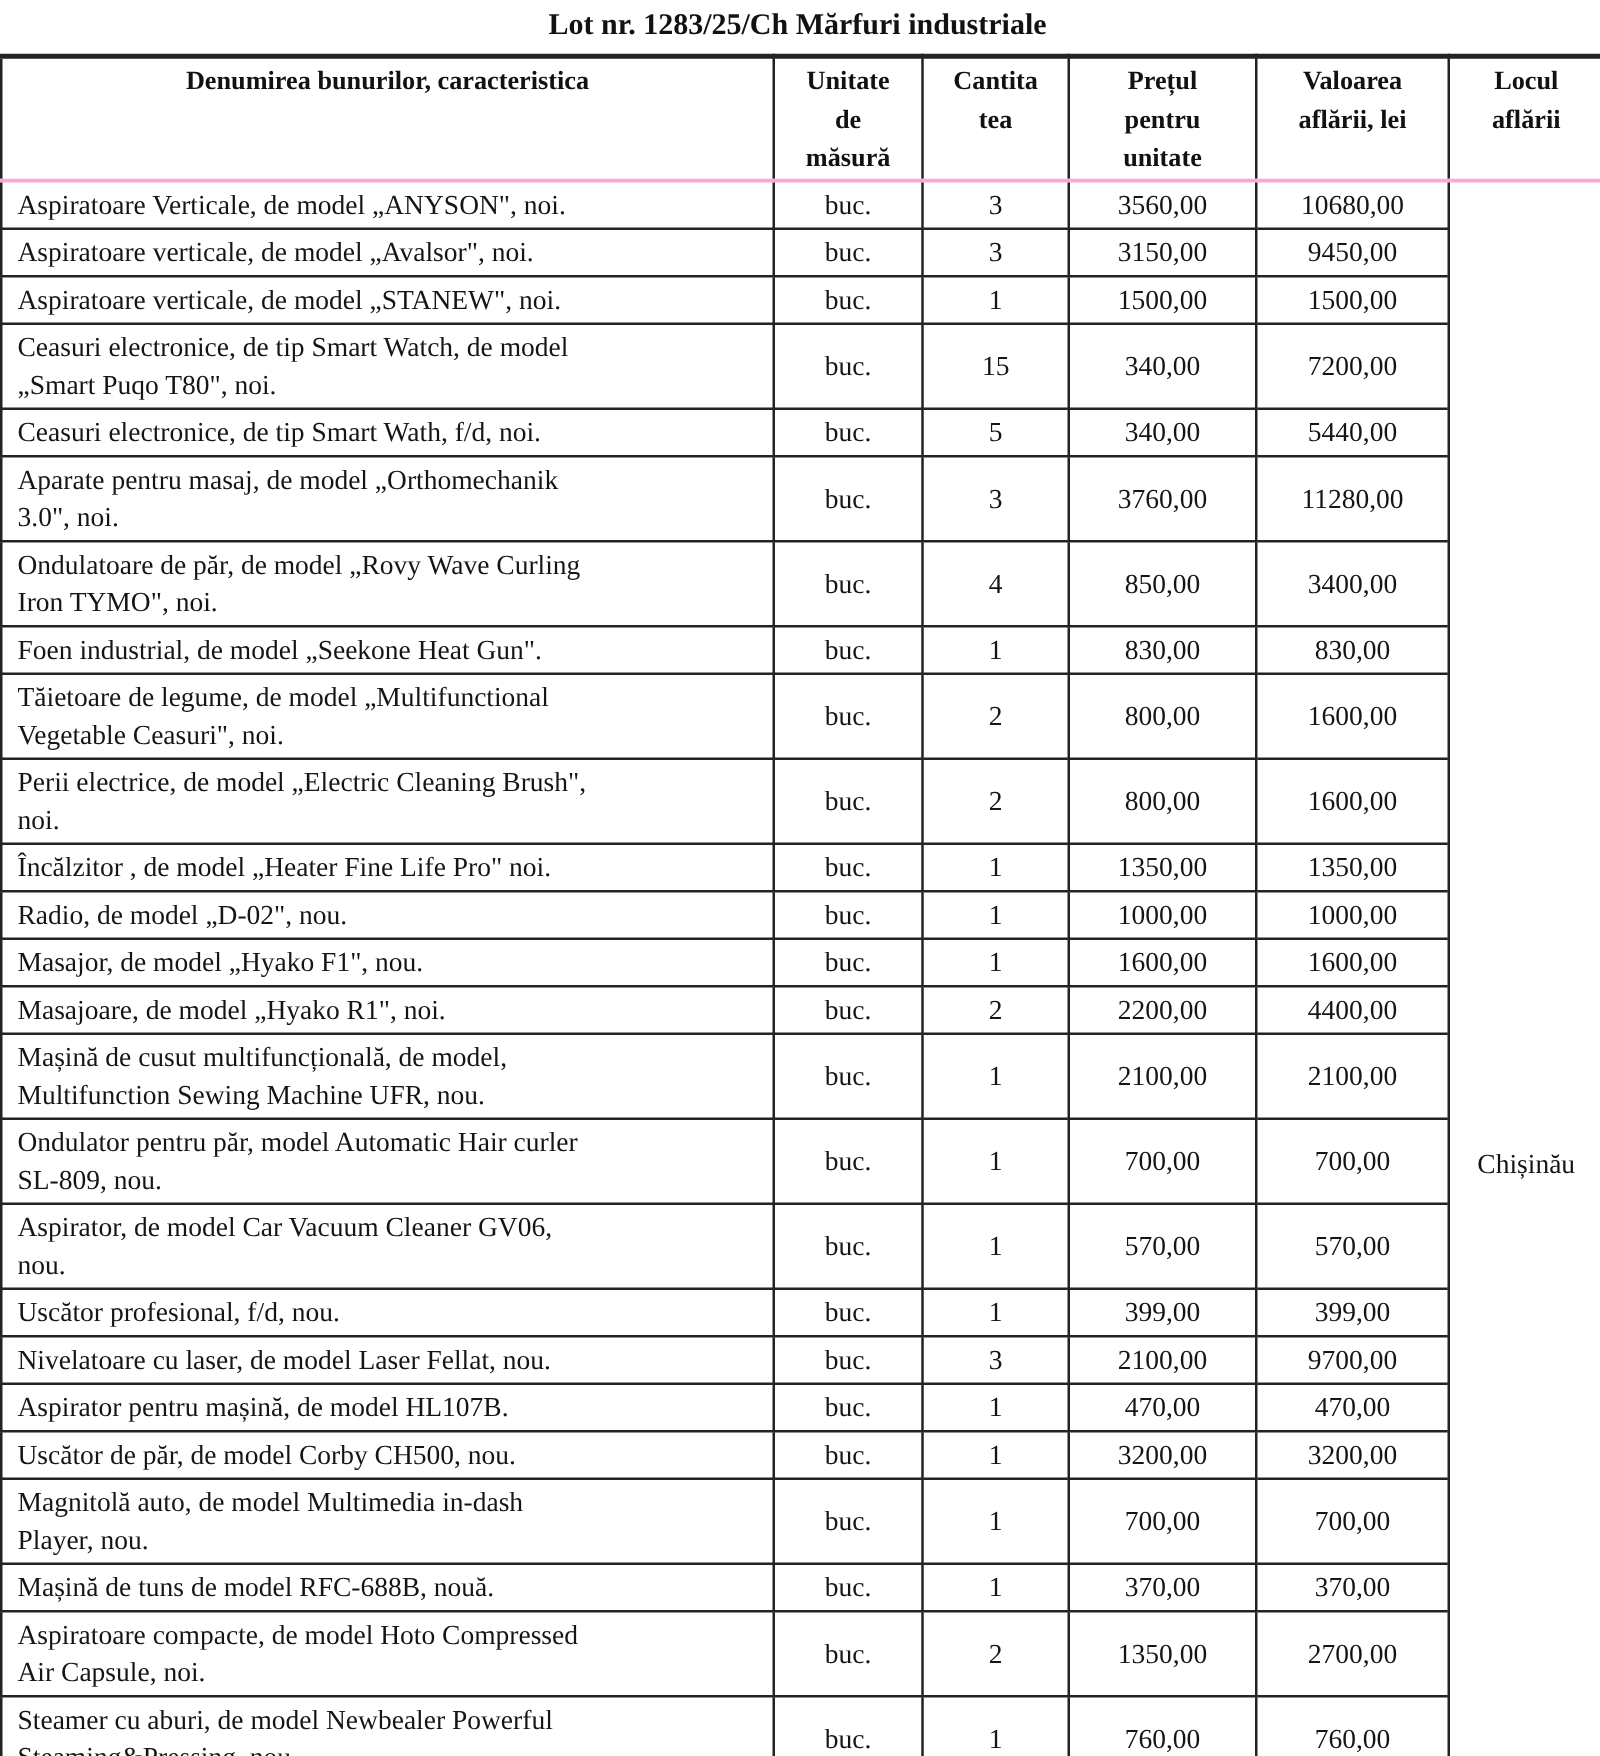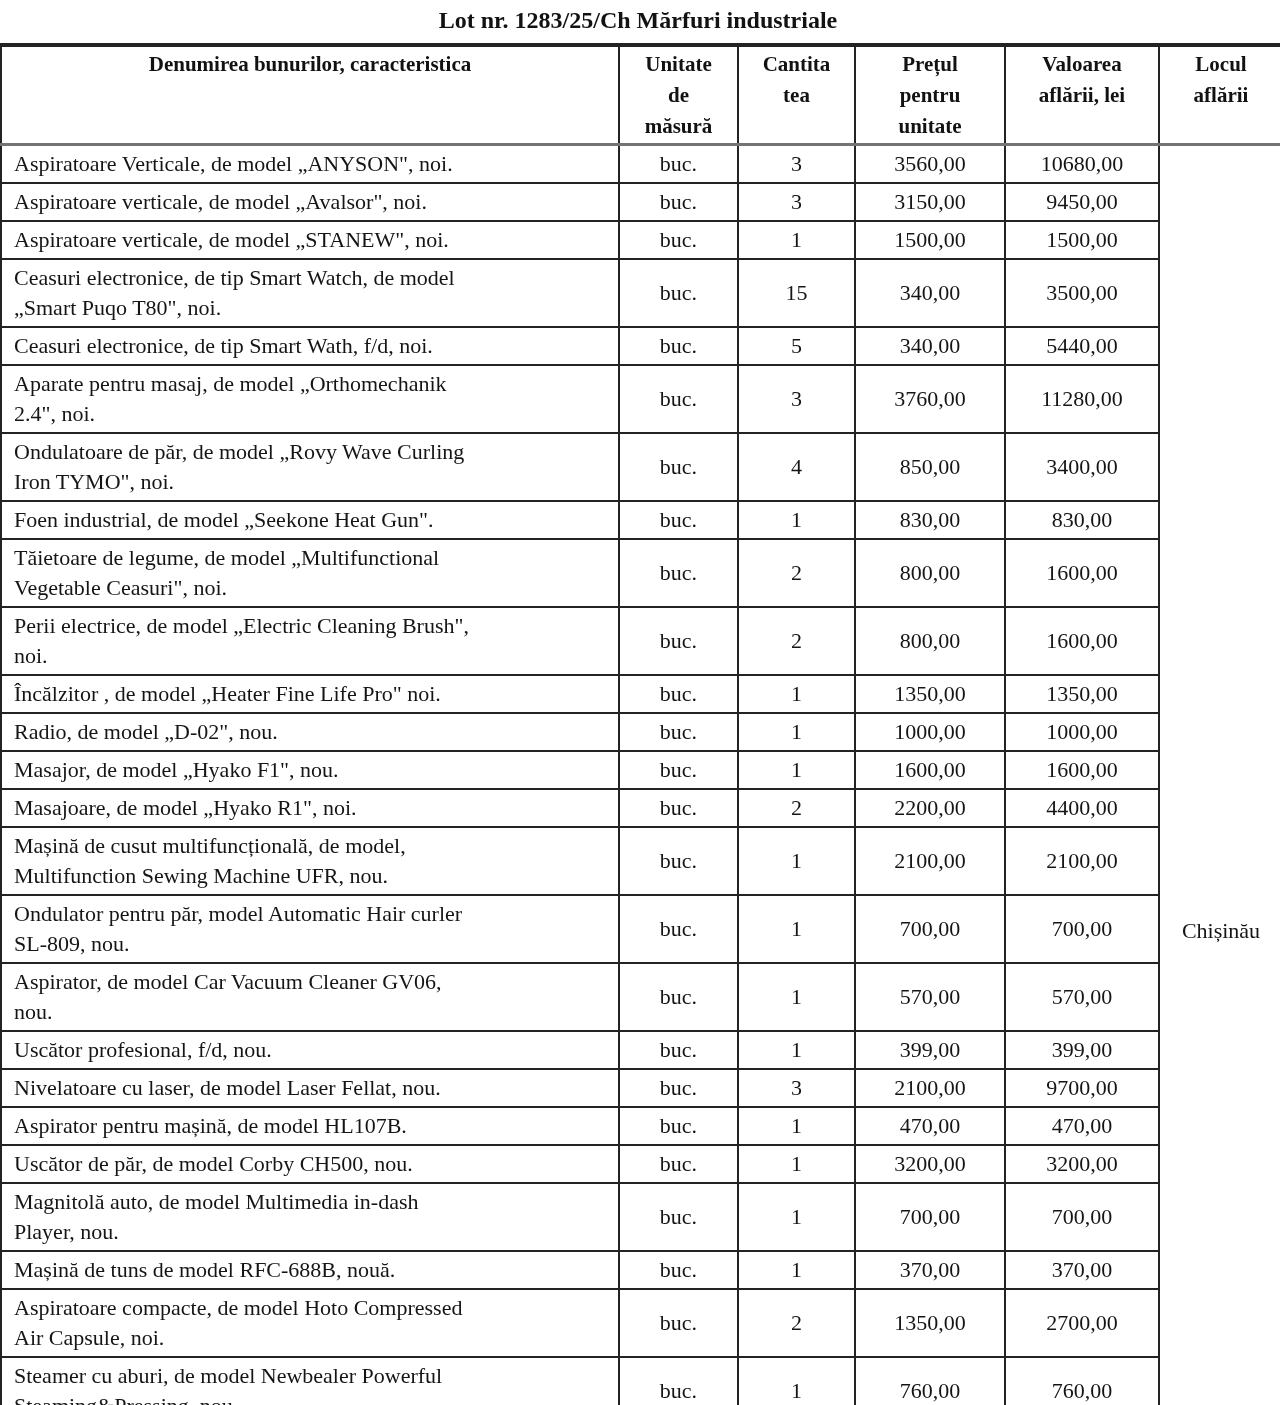--- a/index.html
+++ b/index.html
@@ -30,21 +30,21 @@
     overflow: hidden;
   }
   th {
     font-size: 21px;
     font-weight: bold;
     text-align: center;
     vertical-align: top;
     white-space: pre-line;
     line-height: 31px;
     padding: 2px 2px 1px 2px;
-    border-bottom: 3px solid #737373;
+    border-bottom: 3px solid #f9a8d4;
     color: #121212;
   }
   th.h-loc { border-right: none; }
   td {
     font-size: 22px;
   }
   td.c-name {
     text-align: left;
     vertical-align: middle;
     white-space: pre-line;
@@ -127,32 +127,32 @@
     <td class="c-qty">1</td>
     <td class="c-price">1500,00</td>
     <td class="c-total">1500,00</td>
   </tr>
       <tr>
     <td class="c-name">Ceasuri electronice, de tip Smart Watch, de model
 „Smart Puqo T80", noi.</td>
     <td class="c-unit">buc.</td>
     <td class="c-qty">15</td>
     <td class="c-price">340,00</td>
-    <td class="c-total">3500,00</td>
+    <td class="c-total">7200,00</td>
   </tr>
       <tr>
     <td class="c-name">Ceasuri electronice, de tip Smart Wath, f/d, noi.</td>
     <td class="c-unit">buc.</td>
     <td class="c-qty">5</td>
     <td class="c-price">340,00</td>
     <td class="c-total">5440,00</td>
   </tr>
       <tr>
     <td class="c-name">Aparate pentru masaj, de model „Orthomechanik
-2.4", noi.</td>
+3.0", noi.</td>
     <td class="c-unit">buc.</td>
     <td class="c-qty">3</td>
     <td class="c-price">3760,00</td>
     <td class="c-total">11280,00</td>
   </tr>
       <tr>
     <td class="c-name">Ondulatoare de păr, de model „Rovy Wave Curling
 Iron TYMO", noi.</td>
     <td class="c-unit">buc.</td>
     <td class="c-qty">4</td>

